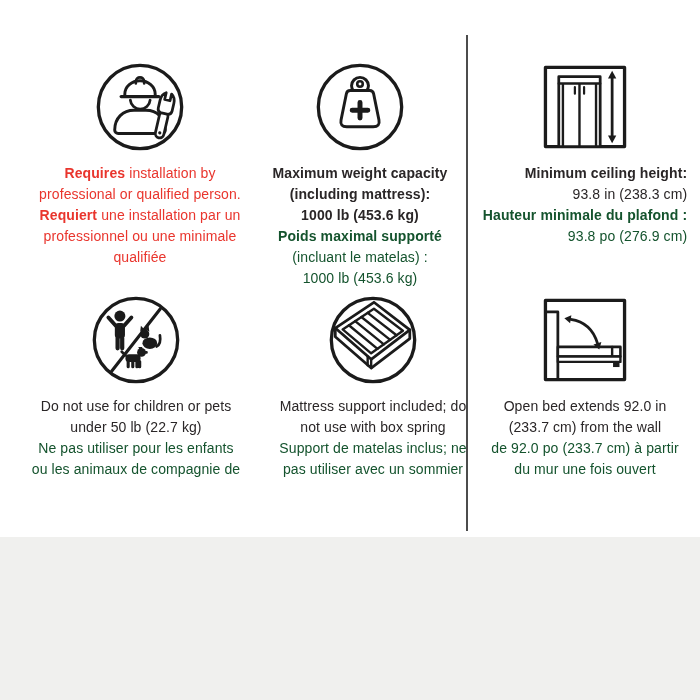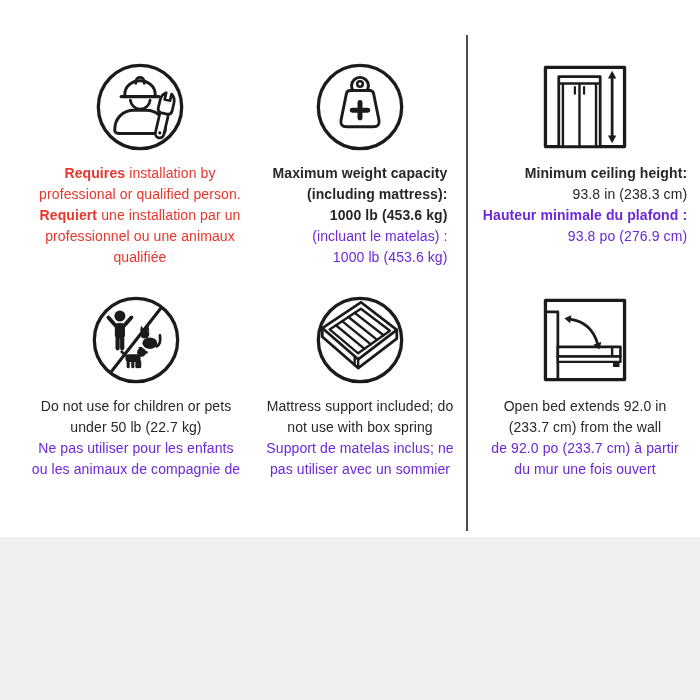--- a/index.html
+++ b/index.html
@@ -3,21 +3,21 @@
 <meta charset="utf-8">
 <style>
   html,body{margin:0;padding:0;background:#ffffff;}
   .page{position:relative;width:700px;height:700px;background:#ffffff;overflow:hidden;
         font-family:"Liberation Sans",sans-serif;color:#2a2627;}
   .cell{position:absolute;display:flex;flex-direction:column;align-items:center;text-align:center;}
   .icon-wrap{width:92px;height:92px;margin-bottom:10px;flex:0 0 auto;}
   .icon-wrap svg{width:92px;height:92px;display:block;}
   .txt{font-size:14px;line-height:21px;letter-spacing:0.1px;}
   .b{font-weight:bold;}
-  .gray{color:#6d28d9;}
+  .gray{color:#14532d;}
   .red{color:#e9352d;}
   .divider{position:absolute;left:466px;top:35px;width:1.5px;height:496px;background:#4c4c4c;}
   .bottom{position:absolute;left:0;top:537px;width:700px;height:163px;background:#f0f0ee;}
   
   .st{stroke:#1b1b1b;fill:none;stroke-linecap:round;stroke-linejoin:round;}
   .s36{stroke-width:3.6;} .s34{stroke-width:3.4;} .s32{stroke-width:3.2;}
   .s30{stroke-width:3;} .s28{stroke-width:2.8;} .s26{stroke-width:2.6;}
   .s24{stroke-width:2.4;}
   .wf{fill:#ffffff;}
   .kf{fill:#1b1b1b;stroke:none;}
@@ -42,39 +42,40 @@
           <rect class="st s30 wf" x="70.3" y="55" width="9.4" height="29" rx="4.7"></rect>
           <path class="st s30 wf" d="M67.3,52.5 V44 q0,-6.5 4.7,-9.5 V42 h6 V34.5 q4.7,3 4.7,9.5 V52.5 q0,3.5 -3.5,4.5 h-8.4 q-3.5,-1 -3.5,-4.5 Z"></path>
           <circle class="kf" cx="75" cy="78.5" r="1.7"></circle>
         </g>
       </svg>
     </div>
     <div class="txt red">
       <div><span class="b">Requires</span><span> installation by</span></div>
       <div>professional or qualified person.</div>
       <div><span class="b">Requiert</span><span> une installation par un</span></div>
-      <div>professionnel ou une animaux</div>
+      <div>professionnel ou une minimale</div>
       <div>qualifiée</div>
     </div>
   </div>
 
-  <div class="cell" style="left:250px;top:61px;width:220px;text-align:right;">
+  <div class="cell" style="left:250px;top:61px;width:220px;">
     <div class="icon-wrap">
       <svg viewBox="0 0 100 100">
         <circle class="st s36" cx="50" cy="50" r="45.3"></circle>
         <circle class="st s32 wf" cx="50" cy="27" r="9.2"></circle>
         <circle class="st s28 wf" cx="50" cy="25" r="3"></circle>
         <path class="st s32 wf" d="M39.5,32 h21 q3.6,0 4.3,3.6 l5.8,28.6 q1.4,7.3 -6.2,7.3 H35.6 q-7.6,0 -6.2,-7.3 l5.8,-28.6 q0.7,-3.6 4.3,-3.6 z"></path>
         <path class="st" stroke-width="5.4" stroke-linecap="butt" d="M41.5,53.5 H58.5 M50,45 V62"></path>
       </svg>
     </div>
     <div class="txt">
       <div class="b">Maximum weight capacity</div>
       <div class="b">(including mattress):</div>
       <div class="b">1000 lb (453.6 kg)</div>
+      <div class="gray b">Poids maximal supporté</div>
       <div class="gray">(incluant le matelas) :</div>
       <div class="gray">1000 lb (453.6 kg)</div>
     </div>
   </div>
 
   <div class="cell" style="left:470px;top:61px;width:230px;text-align:right;">
     <div class="icon-wrap">
       <svg viewBox="0 0 100 100">
         <rect class="st s36" x="7" y="7" width="86" height="86"></rect>
         <rect class="st s30 wf" x="21.5" y="17" width="45" height="76"></rect>
@@ -116,21 +117,21 @@
       </svg>
     </div>
     <div class="txt">
       <div>Do not use for children or pets</div>
       <div>under 50 lb (22.7 kg)</div>
       <div class="gray">Ne pas utiliser pour les enfants</div>
       <div class="gray">ou les animaux de compagnie de</div>
     </div>
   </div>
 
-  <div class="cell" style="left:250px;top:294px;width:220px;align-items:center;">
+  <div class="cell" style="left:263px;top:294px;width:220px;align-items:center;">
     <div class="icon-wrap">
       <svg viewBox="0 0 100 100">
         <polygon class="st s30" points="51,9 90,39 48,71 9,37"></polygon>
         <polygon class="st s26" points="51,16 82.5,40 48,64.5 17,38.5"></polygon>
         <path class="st s26" d="M44.2,20.5 L75.6,44.9 M37.4,25 L68.7,49.8 M30.6,29.5 L61.8,54.7 M23.8,34 L54.9,59.6"></path>
         <path class="st s30" d="M9,37 V46.5 L48,80.5 L90,48.5 V39"></path>
         <path class="st s26" d="M48,71 V80.5 M44.2,67.8 V77.4"></path>
         <circle class="st s36" cx="50" cy="50" r="45.3"></circle>
       </svg>
     </div>

